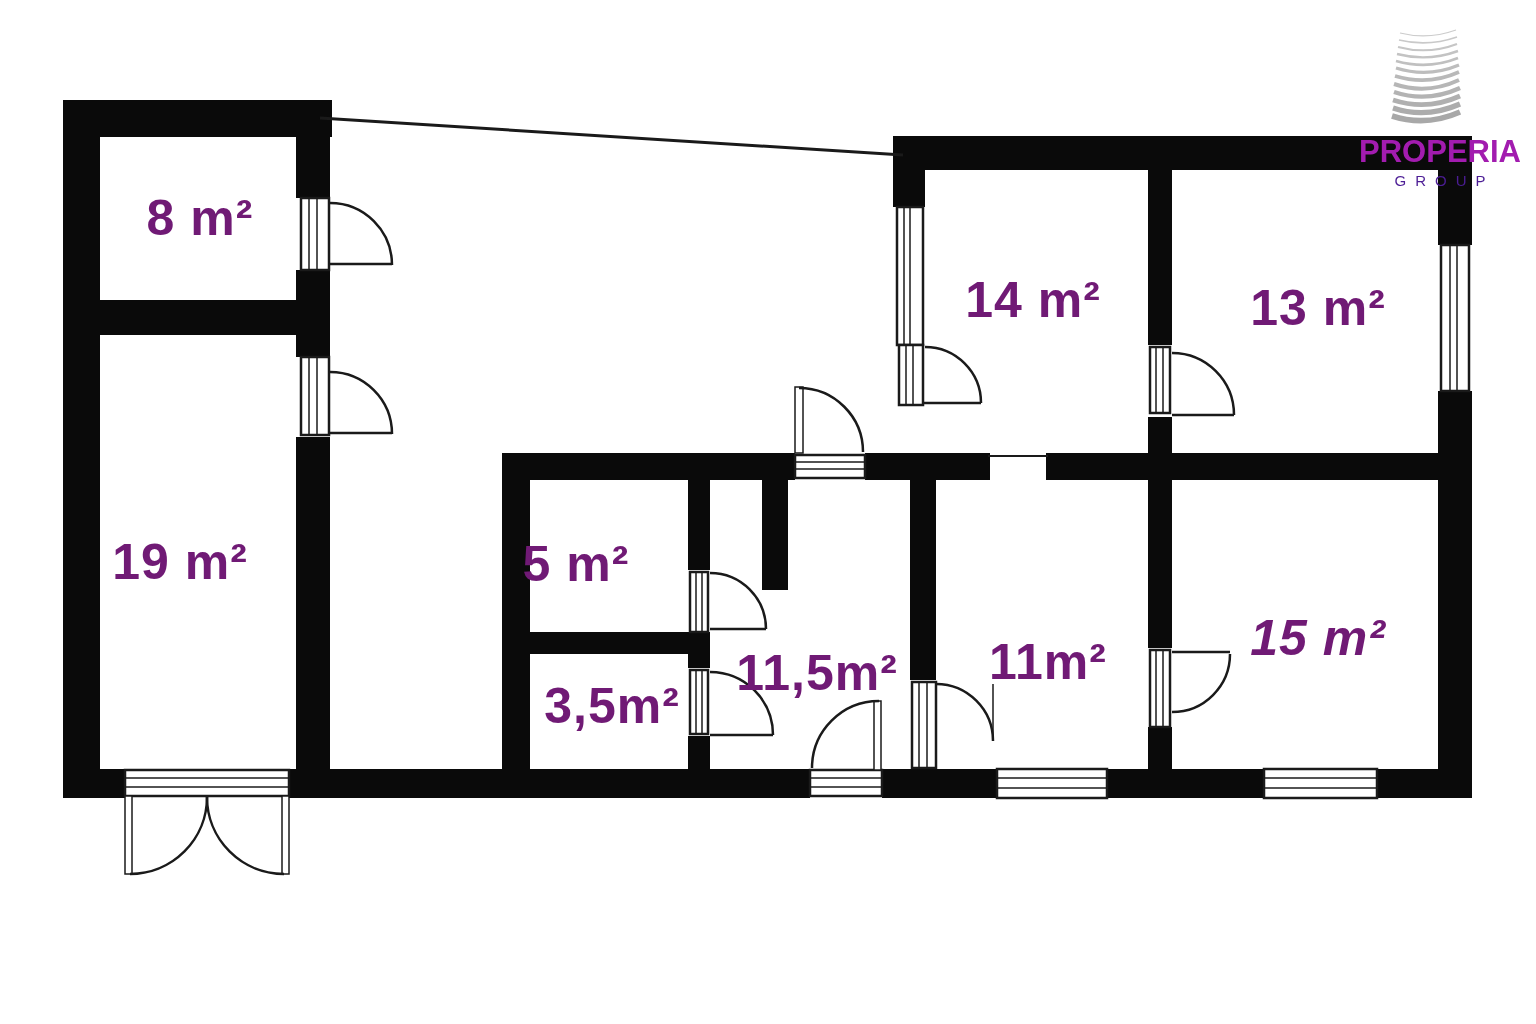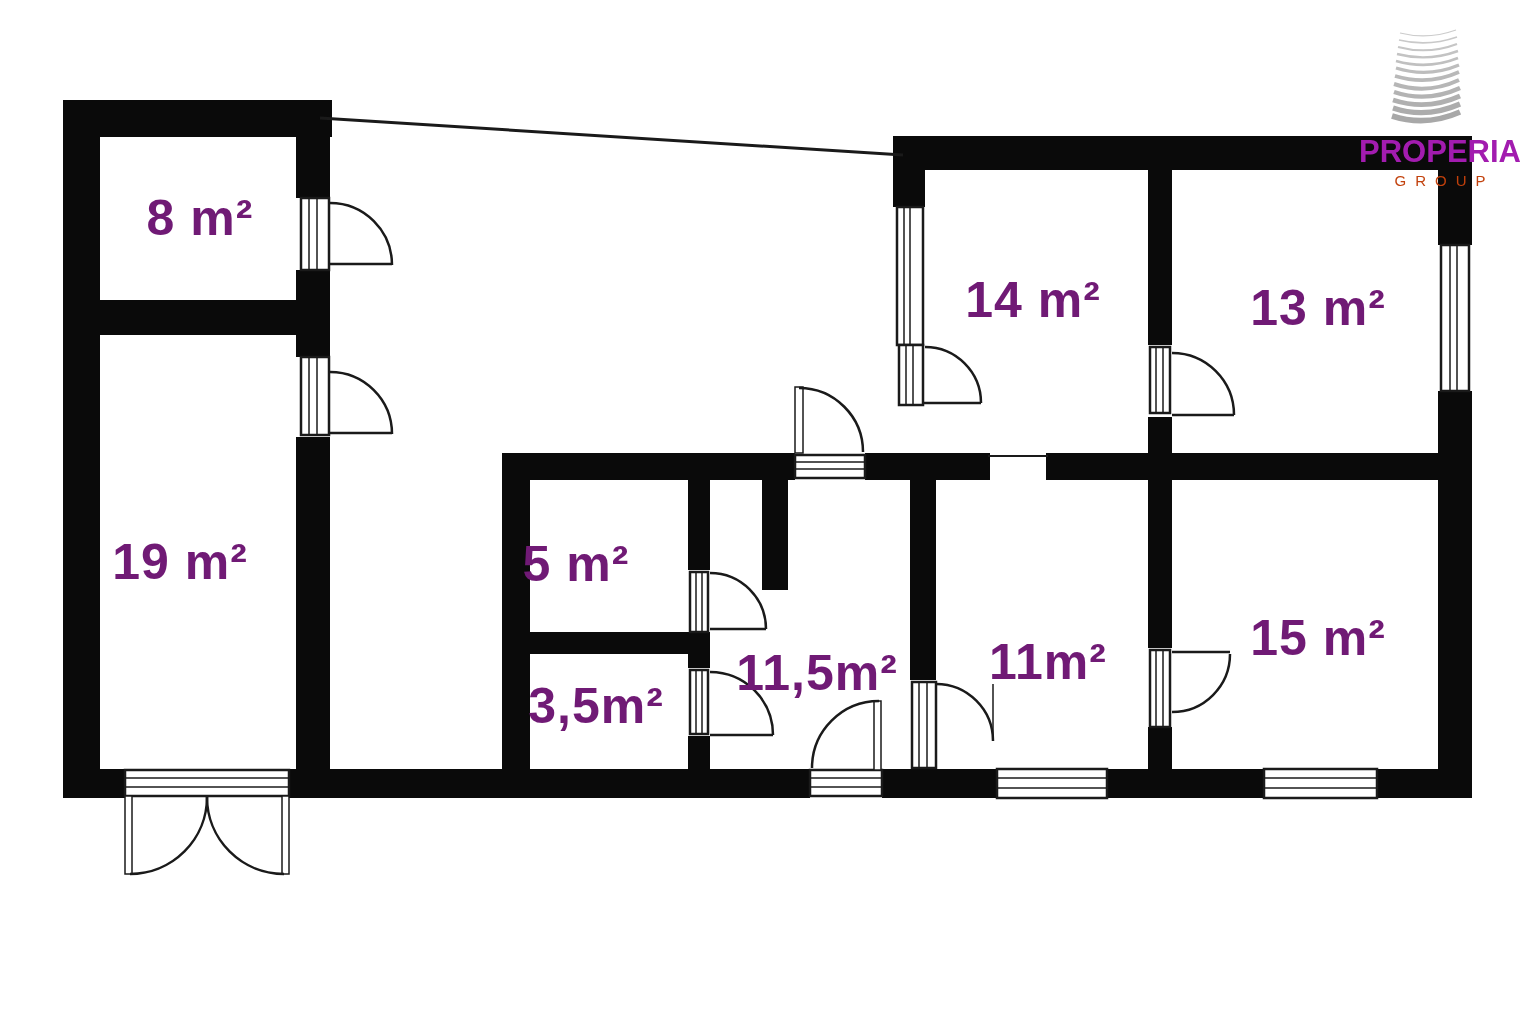--- a/index.html
+++ b/index.html
@@ -30,21 +30,21 @@
   .logo-brand{
     font-size:31px;
     font-weight:700;
     color:#a21caf;
     letter-spacing:0px;
     line-height:1.05;
   }
   .logo-sub{
     font-size:15px;
     font-weight:400;
-    color:#c2410c;
+    color:#4c1d95;
     letter-spacing:9px;
     margin-top:3px;
     padding-left:9px; 
   }
 </style>
 </head>
 <body>
 
 <div class="stage">
 
@@ -228,23 +228,23 @@
       <path d="M1393 108 Q1426 119 1460 104" stroke="#acacac" stroke-width="5.2"></path>
       <path d="M1392 116 Q1426 127 1460 112" stroke="#a8a8a8" stroke-width="5.6"></path>
     </g>
   </svg>
 
   <div class="room-label" style="left:200px;top:218px;">8 m²</div>
   <div class="room-label" style="left:180px;top:562px;">19 m²</div>
   <div class="room-label" style="left:1033px;top:300px;">14 m²</div>
   <div class="room-label" style="left:1318px;top:308px;">13 m²</div>
   <div class="room-label" style="left:576px;top:564px;">5 m²</div>
-  <div class="room-label" style="left:596px;top:706px;">3,5m²</div>
+  <div class="room-label" style="left:612px;top:706px;">3,5m²</div>
   <div class="room-label" style="left:817px;top:673px;">11,5m²</div>
   <div class="room-label" style="left:1048px;top:623px;margin-top:39px;">11m²</div>
-  <div class="room-label" style="left:1318px;top:638px;">15 m²</div>
+  <div class="room-label" style="left:1318px;top:638px;font-style:italic;">15 m²</div>
 
   <div class="logo">
     <div class="logo-brand">PROPERIA</div>
     <div class="logo-sub">GROUP</div>
   </div>
 
 </div>
 
 </body></html>

